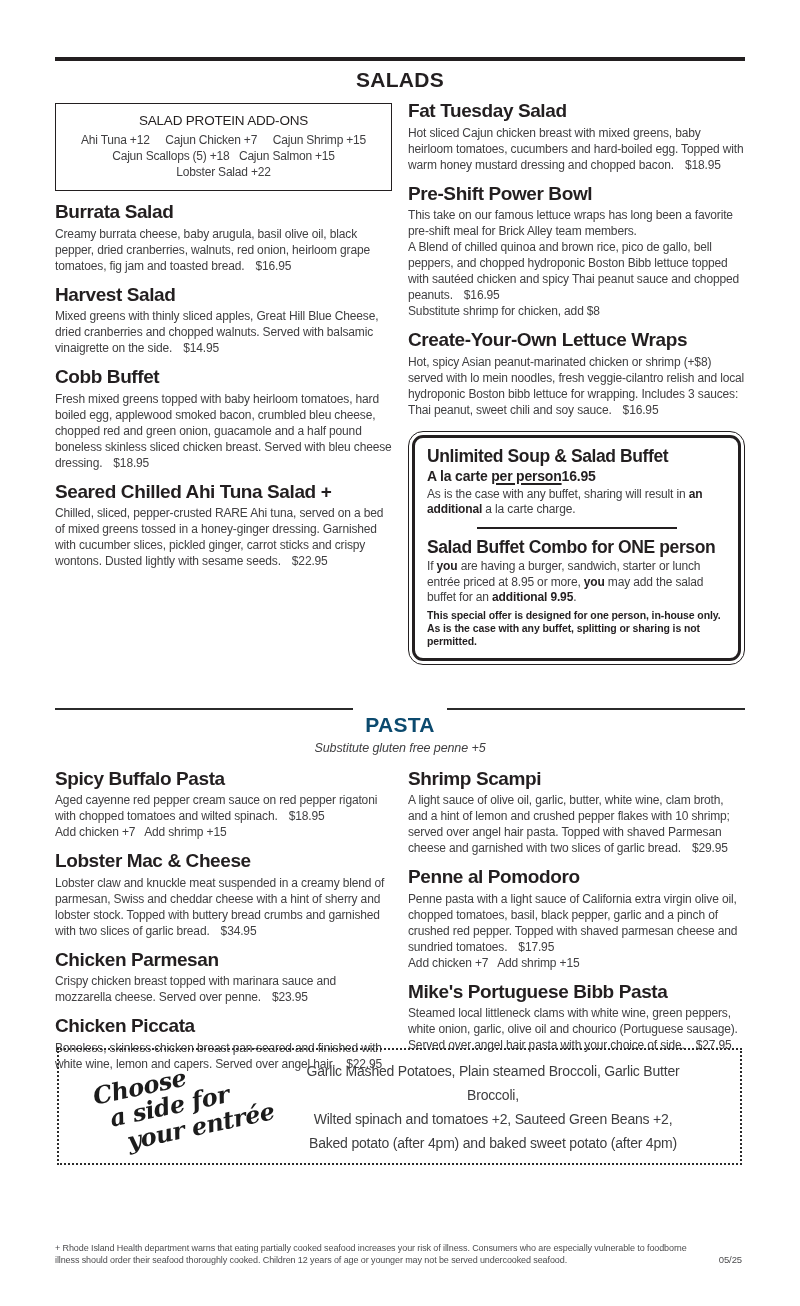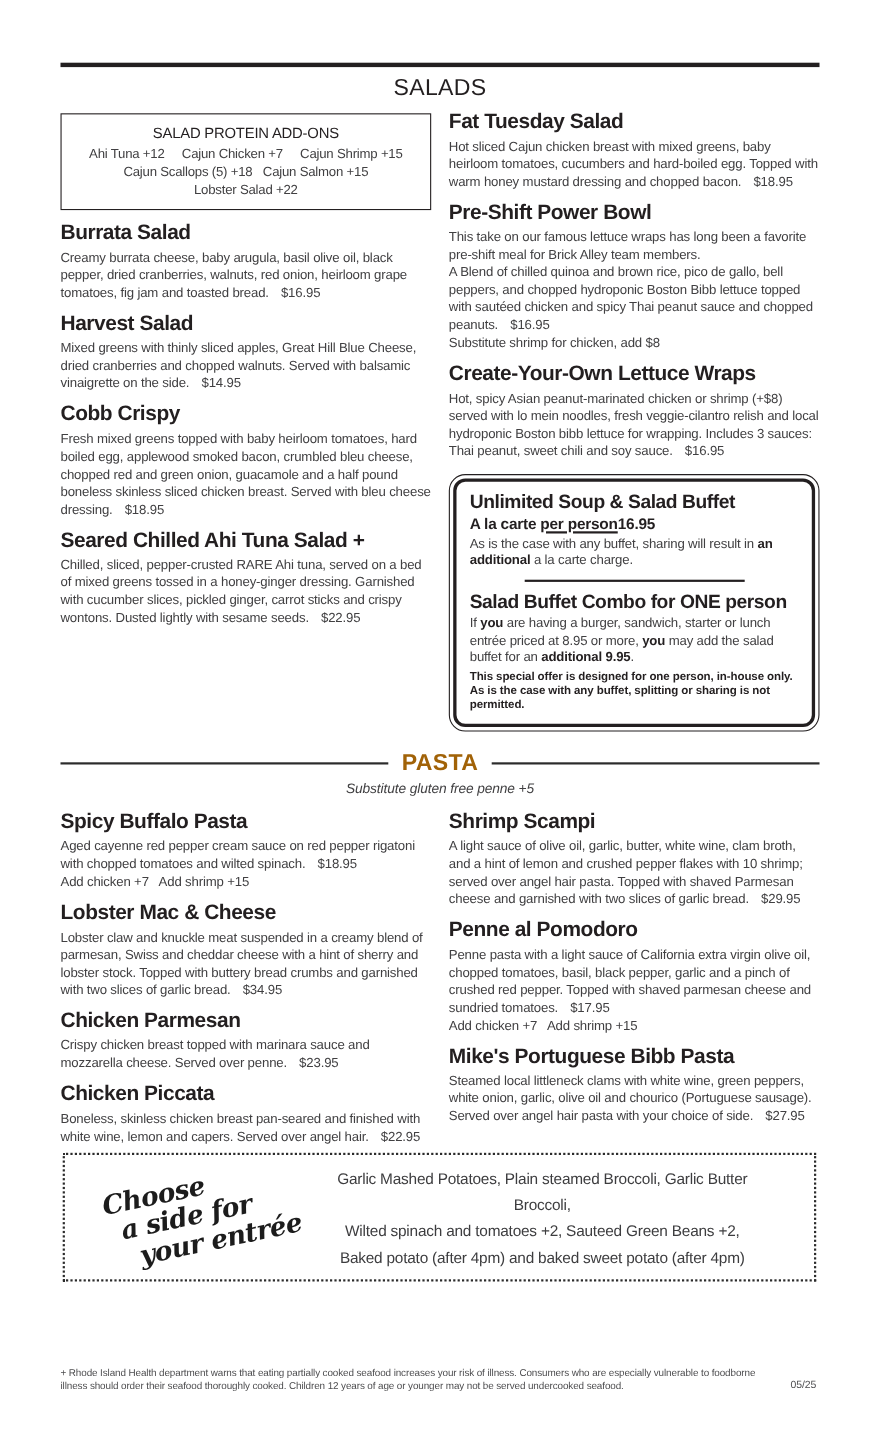--- a/index.html
+++ b/index.html
@@ -8,21 +8,21 @@
     position: relative;
     width: 800px; height: 1306px;
     background: #ffffff;
     overflow: hidden;
     font-family: "Liberation Sans", sans-serif;
     color: #414042;
   }
   .content { padding: 0 55px; }
   .rule-top { margin-top: 57px; height: 4px; background: #231f20; }
   .section-title {
-    text-align: center; font-size: 21px; font-weight: normal;
+    text-align: center; font-size: 21px; font-weight: bold;
     color: #231f20; letter-spacing: 0.3px; margin: 7px 0 9px;
   }
   .cols { display: flex; gap: 16px; align-items: flex-start; }
   .col { width: 337px; }
 
   
   .addon-box {
     border: 1.5px solid #231f20;
     padding: 9px 6px 10px; text-align: center; margin-top: 2px;
   }
@@ -56,21 +56,21 @@
   .buffet-sub .gap { }
   .buffet-body { font-size: 12px; line-height: 15.5px; letter-spacing:-0.15px; }
   .buffet-body .b, .combo-body .b { font-weight: bold; color:#231f20; }
   .buffet-divider { width: 200px; border-top: 2px solid #231f20; margin: 9px auto 9px; }
   .combo-body { font-size: 12px; line-height: 15.5px; letter-spacing:-0.15px; margin: 2px 0 3px; }
   .buffet-note { font-size: 10.5px; font-weight: bold; color:#231f20; line-height: 13px; letter-spacing:-0.1px; }
 
   
   .pasta-head { display: flex; align-items: center; gap: 12px; margin-top: 17px; }
   .pasta-head .line { flex: 1; border-top: 2px solid #2b2b2b; }
-  .pasta-head h2 { font-size: 21px; font-weight: bold; color:#a16207; letter-spacing: 0.3px; }
+  .pasta-head h2 { font-size: 21px; font-weight: bold; color:#0c4a6e; letter-spacing: 0.3px; margin-top: 31px; }
   .pasta-sub { text-align: center; font-style: italic; font-size: 12.5px; letter-spacing:-0.1px; margin: 4px 0 14px; }
 
   
   .sides-box {
     position: absolute; left: 57px; right: 58px; top: 1048px; height: 117px;
     border: 2px dotted #2b2b2b;
     display: flex; align-items: center;
   }
   .sides-script {
     width: 225px; padding-left: 38px;
@@ -107,21 +107,21 @@
 
         <div class="item">
           <h3>Burrata Salad</h3>
           <p><span class="desc">Creamy burrata cheese, baby arugula, basil olive oil, black pepper, dried cranberries, walnuts, red onion, heirloom grape tomatoes, fig jam and toasted bread.</span><span class="price">$16.95</span></p>
         </div>
         <div class="item">
           <h3>Harvest Salad</h3>
           <p><span class="desc">Mixed greens with thinly sliced apples, Great Hill Blue Cheese, dried cranberries and chopped walnuts. Served with balsamic vinaigrette on the side.</span><span class="price">$14.95</span></p>
         </div>
         <div class="item">
-          <h3>Cobb Crispy</h3>
+          <h3>Cobb Buffet</h3>
           <p><span class="desc">Fresh mixed greens topped with baby heirloom tomatoes, hard boiled egg, applewood smoked bacon, crumbled bleu cheese, chopped red and green onion, guacamole and a half pound boneless skinless sliced chicken breast. Served with bleu cheese dressing.</span><span class="price">$18.95</span></p>
         </div>
         <div class="item">
           <h3>Seared Chilled Ahi Tuna Salad +</h3>
           <p><span class="desc">Chilled, sliced, pepper-crusted RARE Ahi tuna, served on a bed of mixed greens tossed in a honey-ginger dressing. Garnished with cucumber slices, pickled ginger, carrot sticks and crispy wontons. Dusted lightly with sesame seeds.</span><span class="price">$22.95</span></p>
         </div>
       </div>
 
       <div class="col">
         <div class="item">

